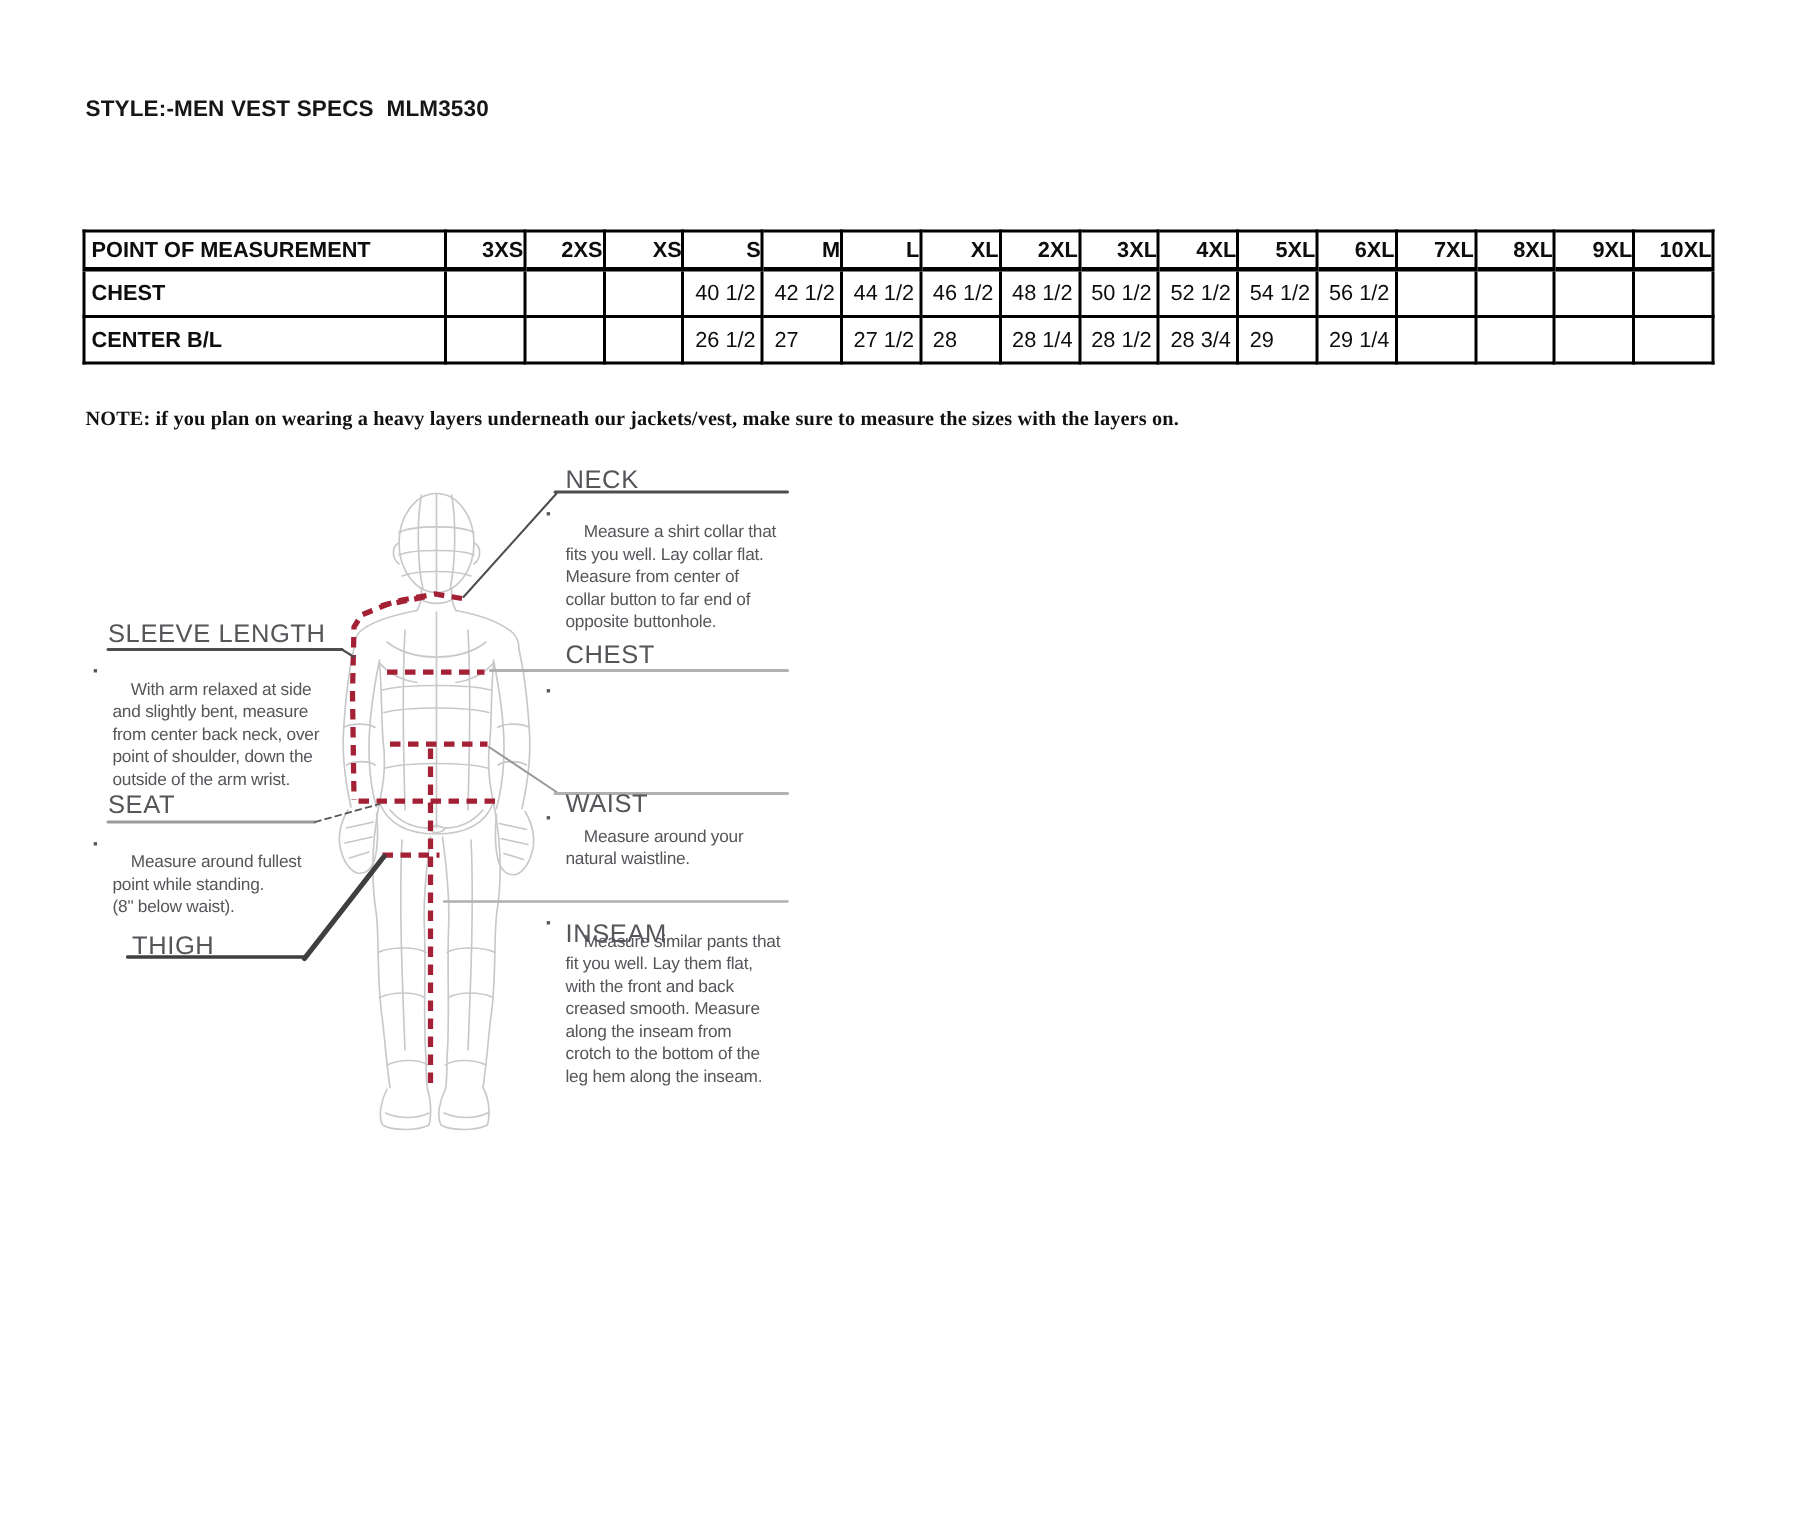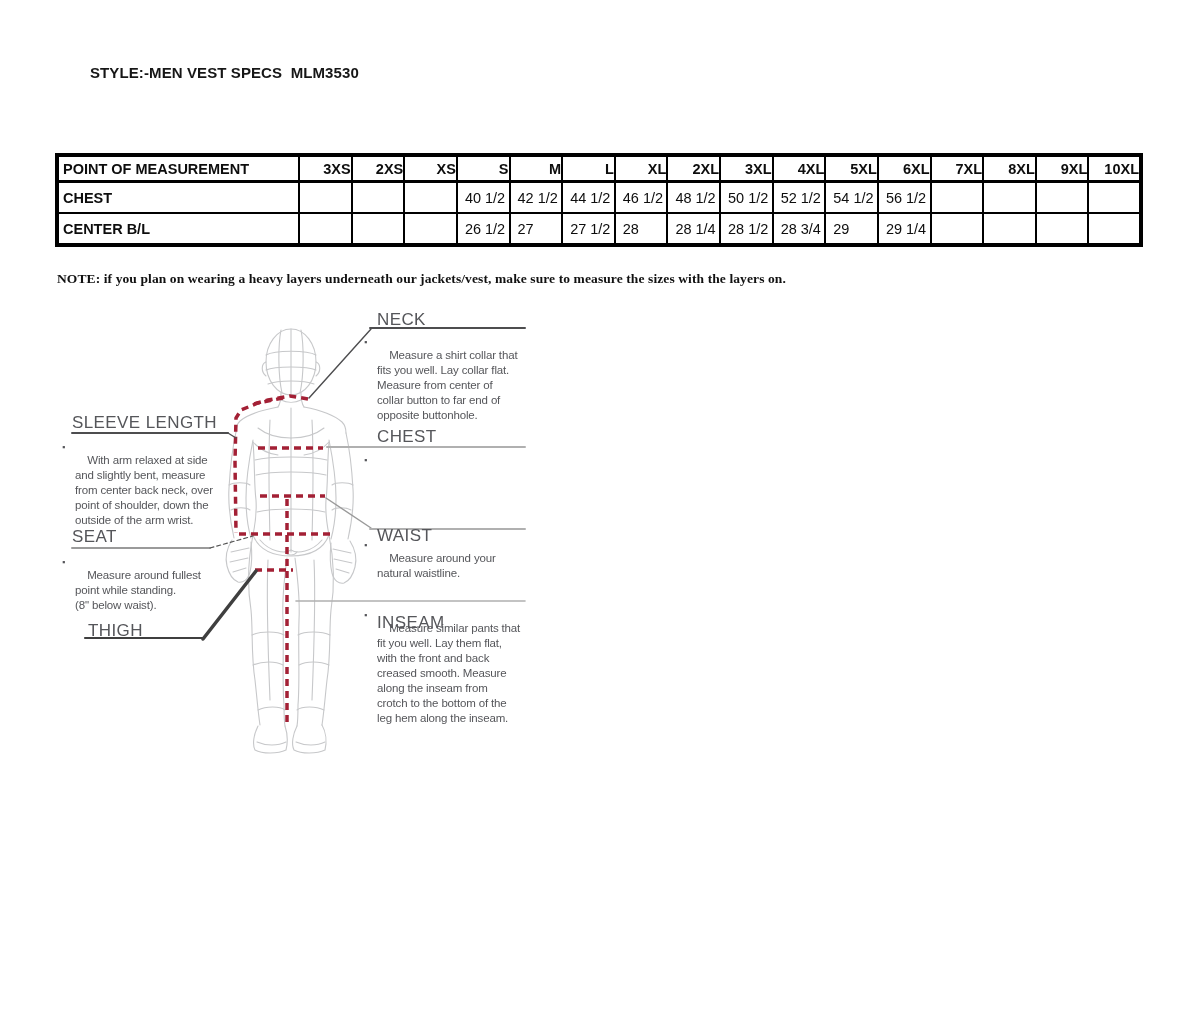--- a/index.html
+++ b/index.html
@@ -13,30 +13,29 @@
   }
   
   #doc-title{
     position:absolute;
     left:57px; top:64px;
     font-size:15px;
     font-weight:700;
     color:#161616;
     white-space:pre;
     letter-spacing:0.1px;
-    margin-left:33px;
   }
   
   #size-table{
     position:absolute;
     left:55px; top:153px;
     width:1088px;
     border-collapse:collapse;
     table-layout:fixed;
-    border:4px solid #000000;
+    border:2px solid #000000;
   }
   #size-table th{
     border:2px solid #000;
     border-bottom:3px solid #000;
     height:23px;
     font-size:14.5px;
     font-weight:700;
     color:#0d0d0d;
     text-align:right;
     padding:0;

